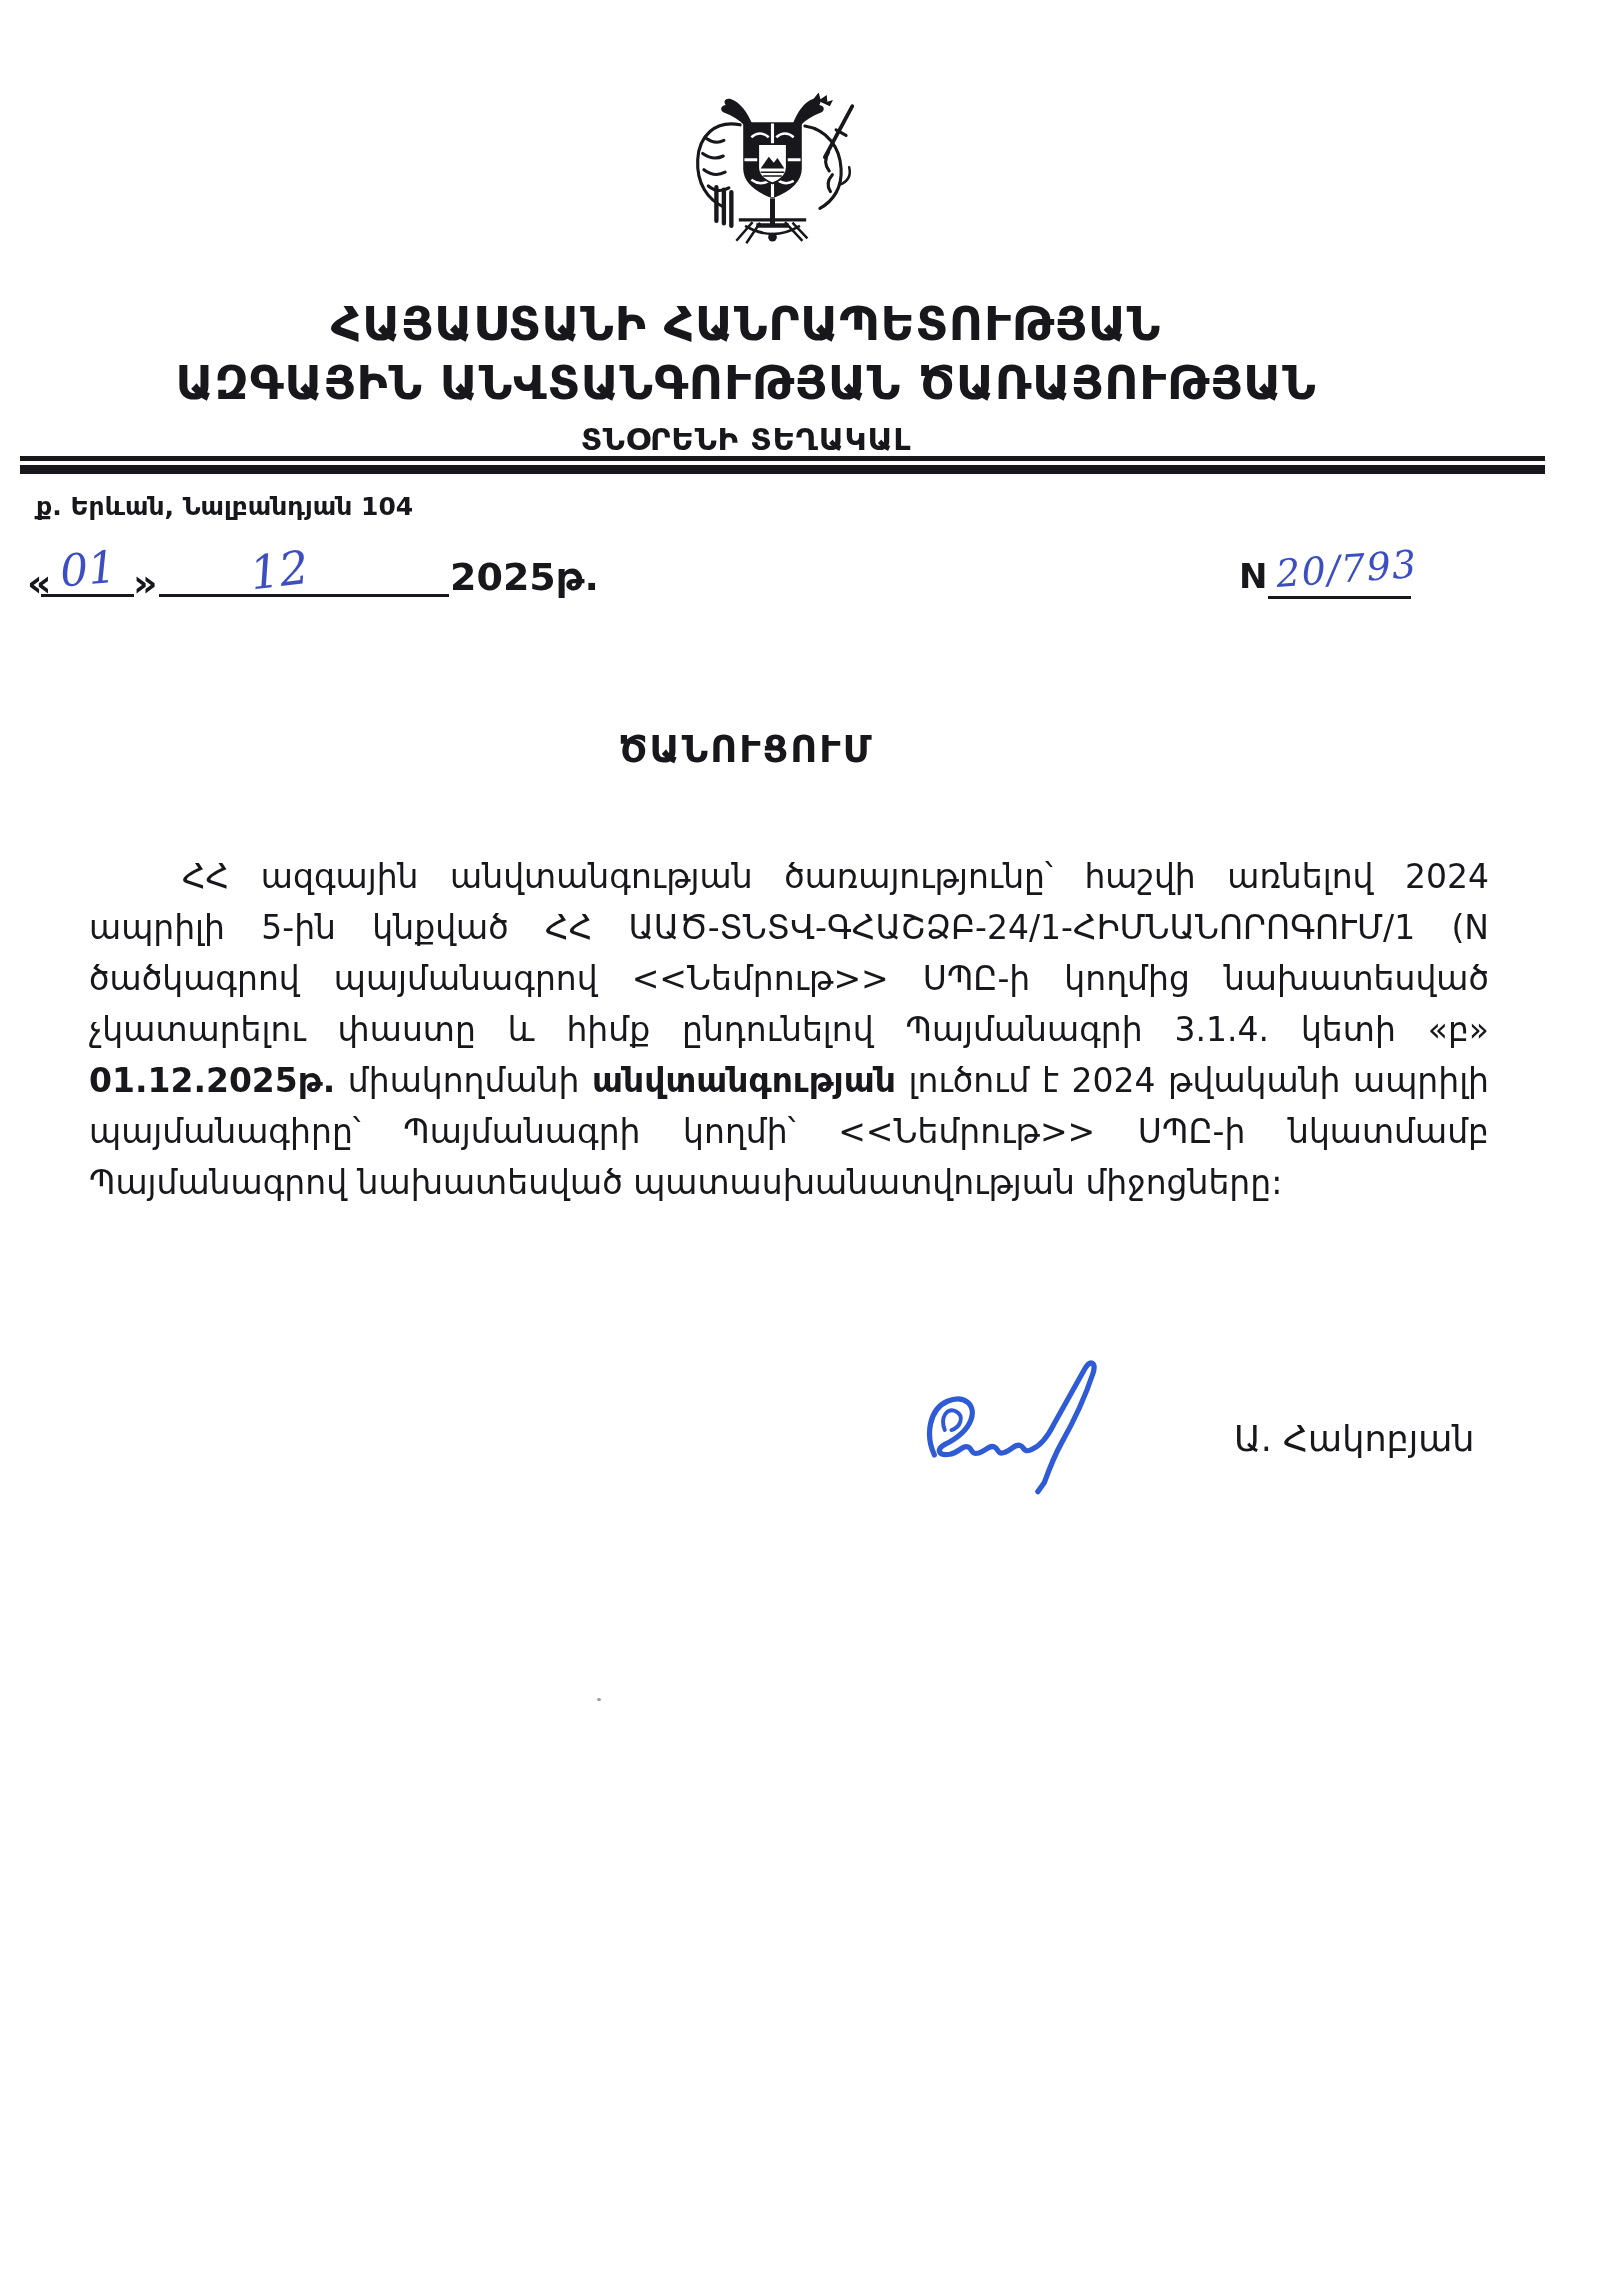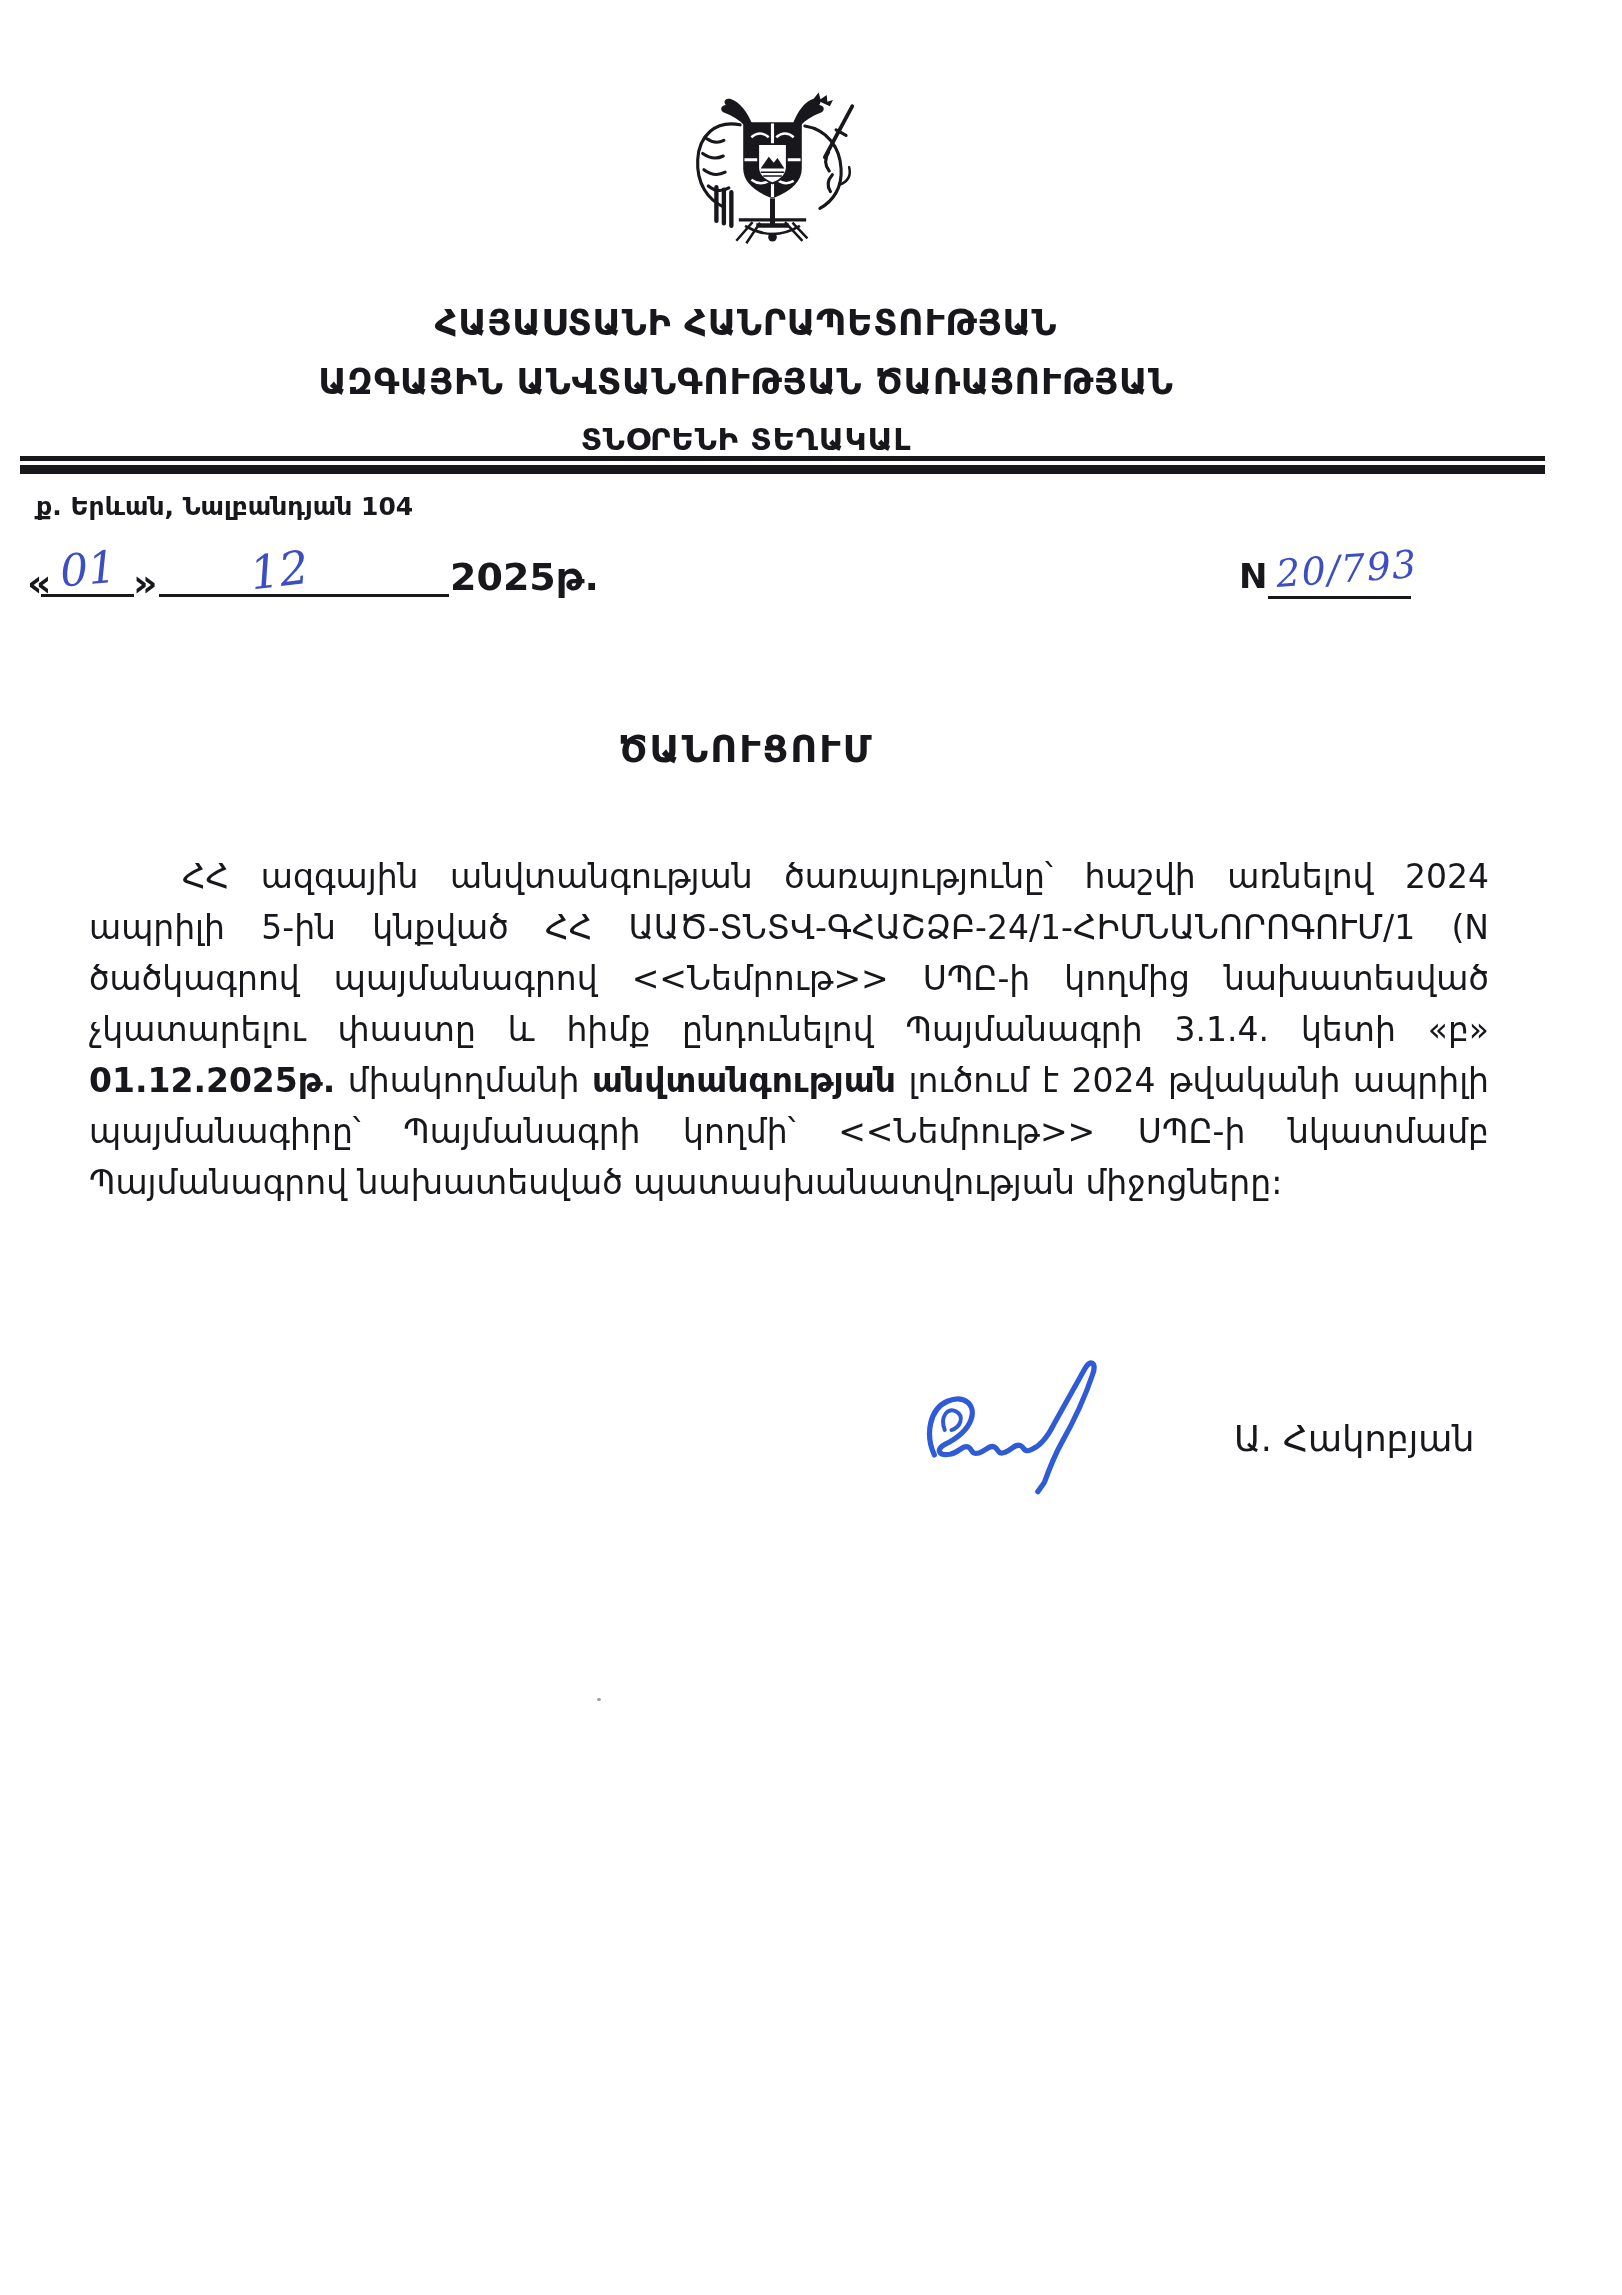--- a/index.html
+++ b/index.html
@@ -5,21 +5,21 @@
 <style>
   html,body{margin:0;padding:0;background:#e8e8e8;}
   .page{position:relative;width:1623px;height:2295px;background:#ffffff;
         font-family:"DejaVu Sans",sans-serif;color:#17171c;overflow:hidden;}
 
   
   .emblem{position:absolute;left:679px;top:63px;width:187px;height:191px;}
 
   
   .letterhead{position:absolute;left:0;top:294px;width:1492px;text-align:center;font-weight:bold;}
-  .lh1,.lh2{font-size:35px;line-height:59px;letter-spacing:0.7px;}
+  .lh1,.lh2{font-size:47px;line-height:59px;letter-spacing:0.7px;}
   .lh3{font-size:31px;line-height:55px;letter-spacing:0.7px;}
 
   .rule-thin {position:absolute;left:19.6px;top:456px;width:1525px;height:4.6px;background:#17171c;}
   .rule-thick{position:absolute;left:19.6px;top:465px;width:1525px;height:8.5px;background:#17171c;}
 
   .address{position:absolute;left:36px;top:492px;font-size:25px;font-weight:bold;}
 
   
   .dl{position:absolute;font-weight:bold;font-size:38px;line-height:1;}
   .q1{left:27px;top:564px;} .q2{left:133px;top:564px;}

